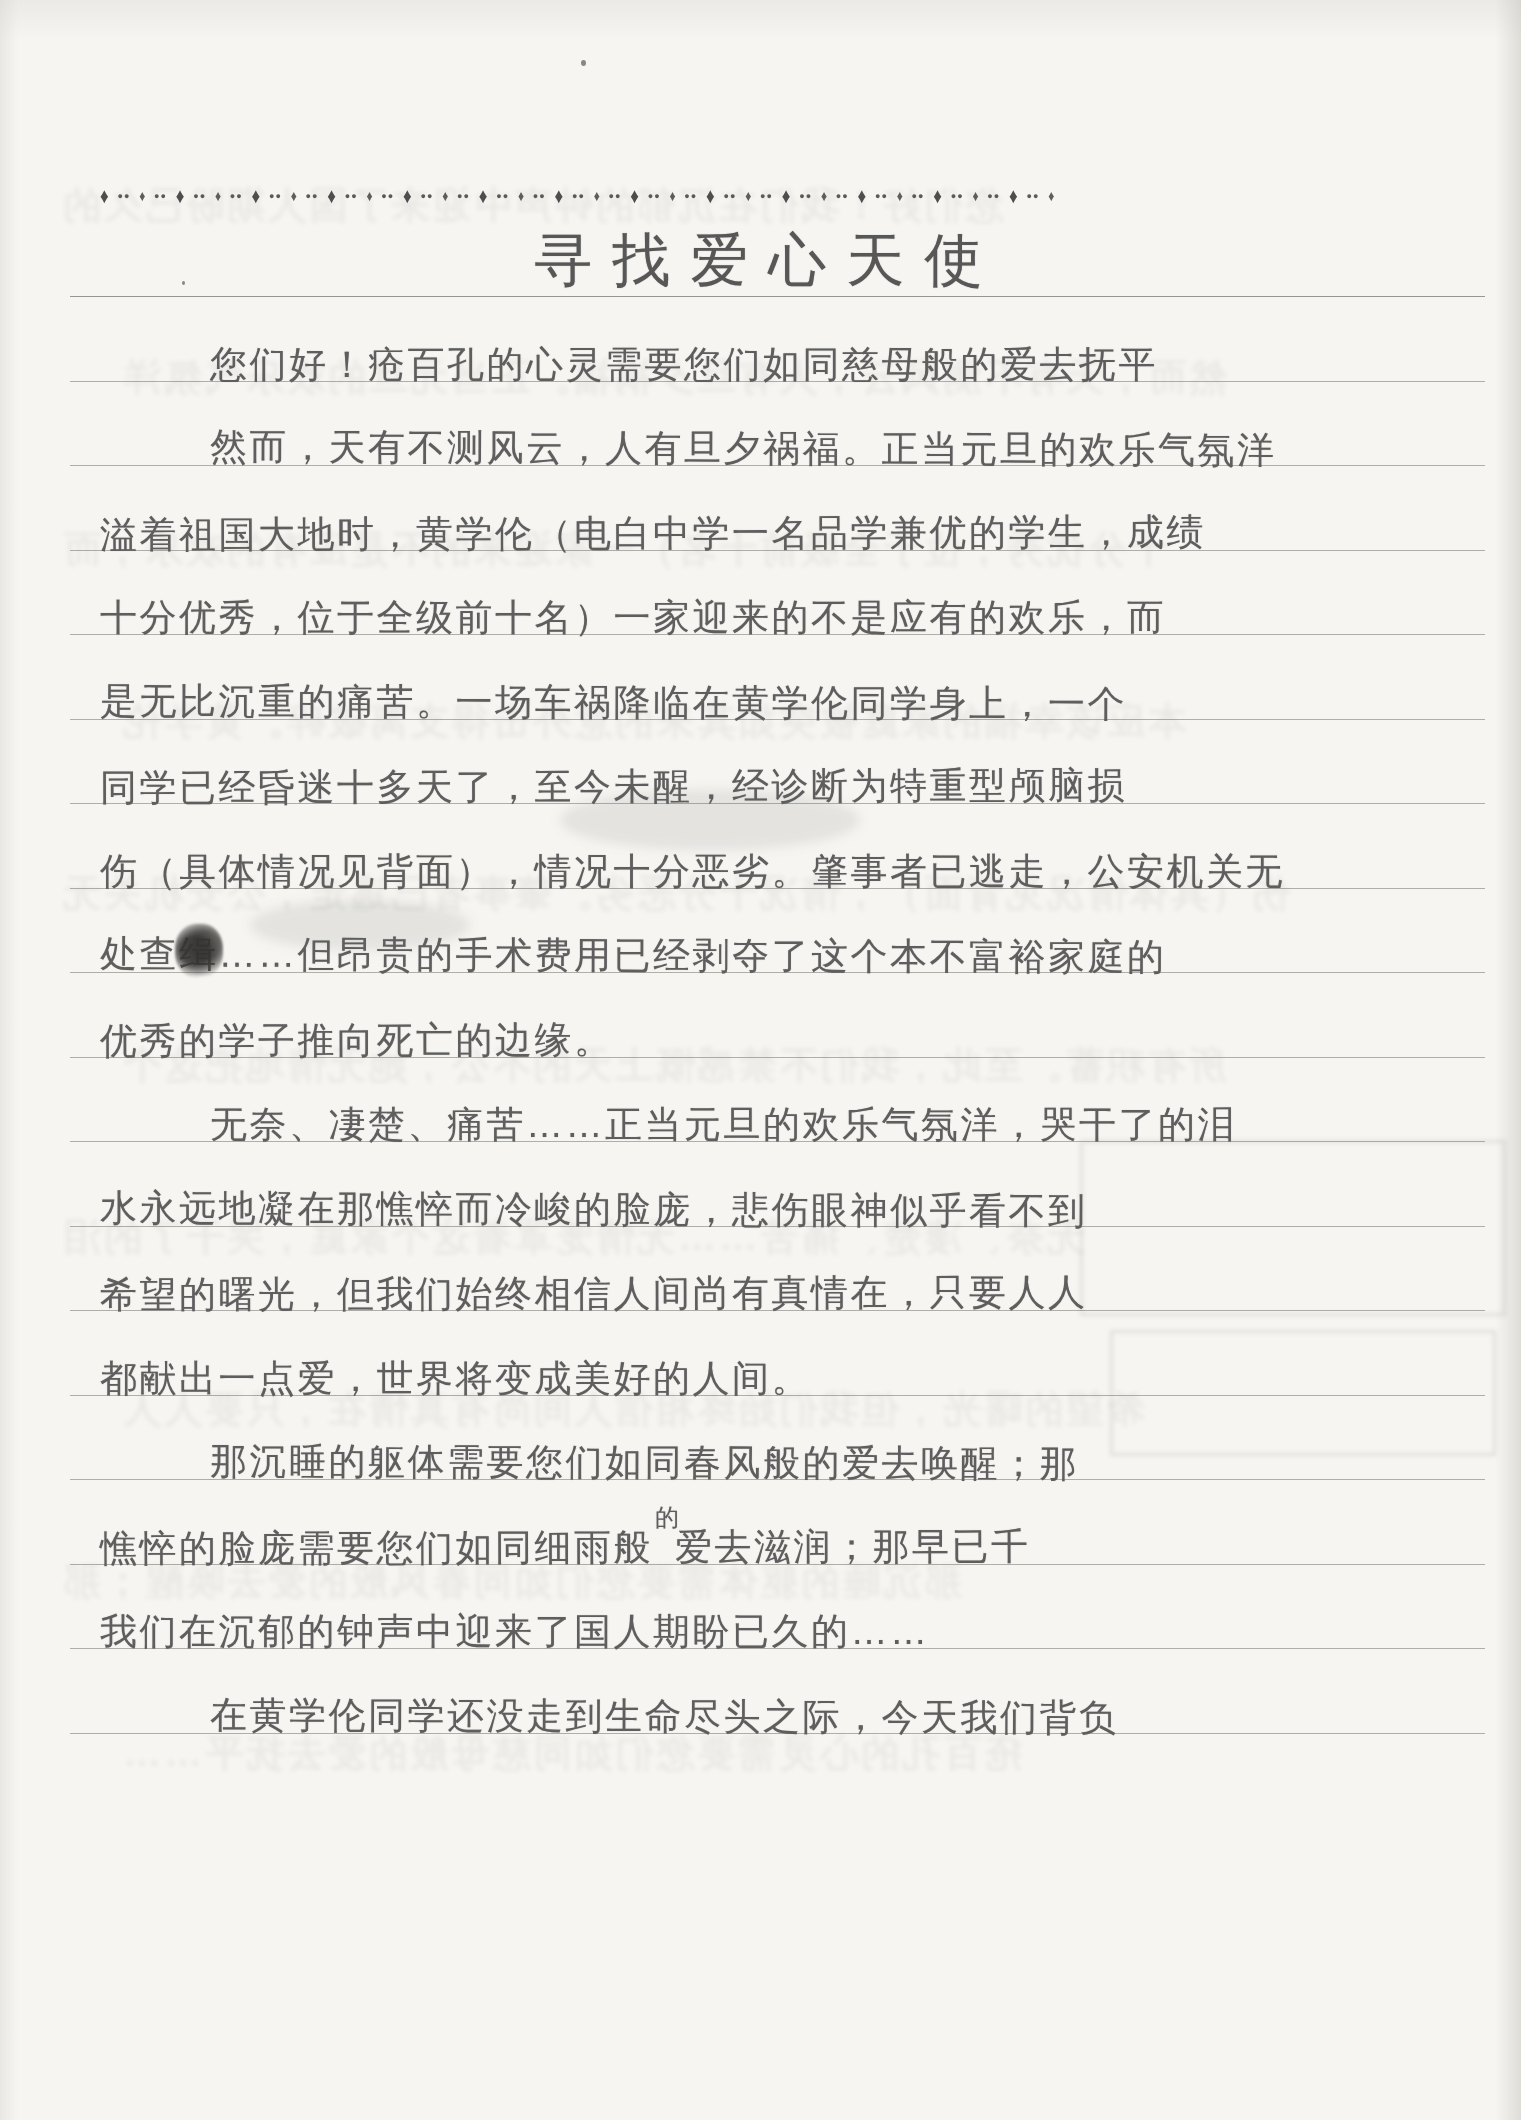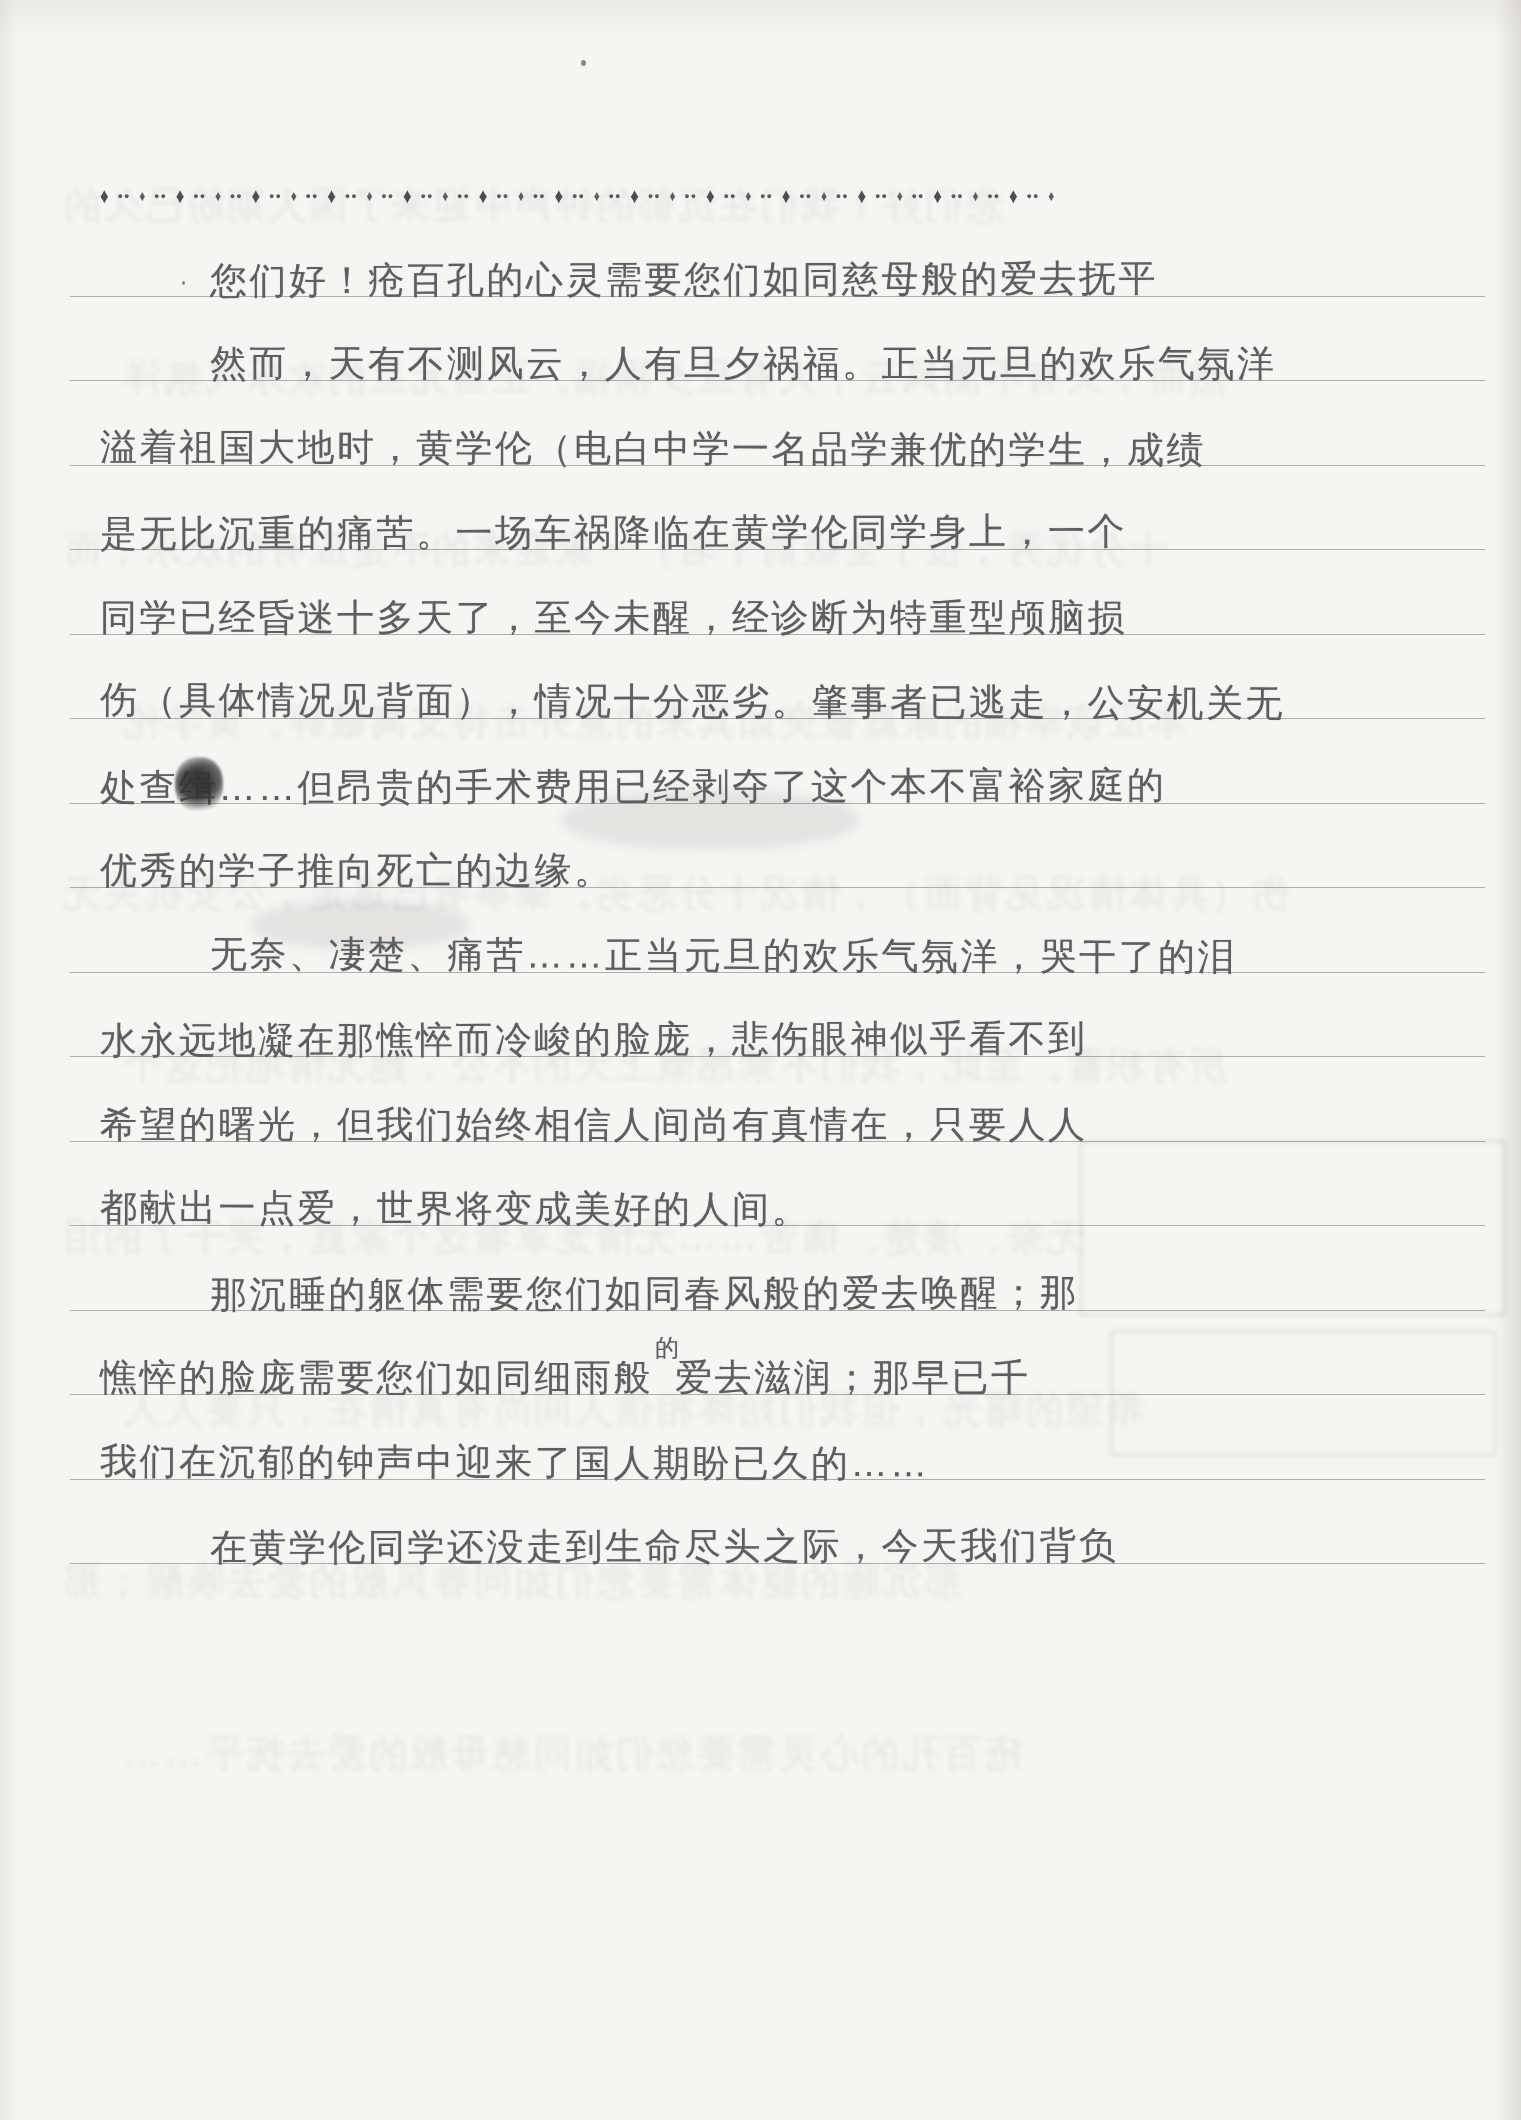--- a/index.html
+++ b/index.html
@@ -142,30 +142,36 @@
       <span class="orn-d big">♦</span>
       <span class="orn-dots">●●</span>
       <span class="orn-d small">♦</span>
       <span class="orn-dots">●●</span>
       <span class="orn-d big">♦</span>
       <span class="orn-dots">●●</span>
       <span class="orn-d small">♦</span>
     </div>
 
   <div class="lines" id="linesArea">
+    <div class="row title-row">
+      <span class="title">寻找爱心天使</span>
+    </div>
   <div class="row">
         <span class="hw ind">您们好！疮百孔的心灵需要您们如同慈母般的爱去抚平</span>
       </div>
       <div class="row">
         <span class="hw ind">然而，天有不测风云，人有旦夕祸福。正当元旦的欢乐气氛洋</span>
       </div>
       <div class="row">
         <span class="hw">溢着祖国大地时，黄学伦（电白中学一名品学兼优的学生，成绩</span>
       </div>
       <div class="row">
+        <span class="hw">十分优秀，位于全级前十名）一家迎来的不是应有的欢乐，而</span>
+      </div>
+      <div class="row">
         <span class="hw">是无比沉重的痛苦。一场车祸降临在黄学伦同学身上，一个</span>
       </div>
       <div class="row">
         <span class="hw">同学已经昏迷十多天了，至今未醒，经诊断为特重型颅脑损</span>
       </div>
       <div class="row">
         <span class="hw">伤（具体情况见背面），情况十分恶劣。肇事者已逃走，公安机关无</span>
       </div>
       <div class="row">
         <span class="hw">处查<span class="scribble">缉</span>……但昂贵的手术费用已经剥夺了这个本不富裕家庭的</span>

